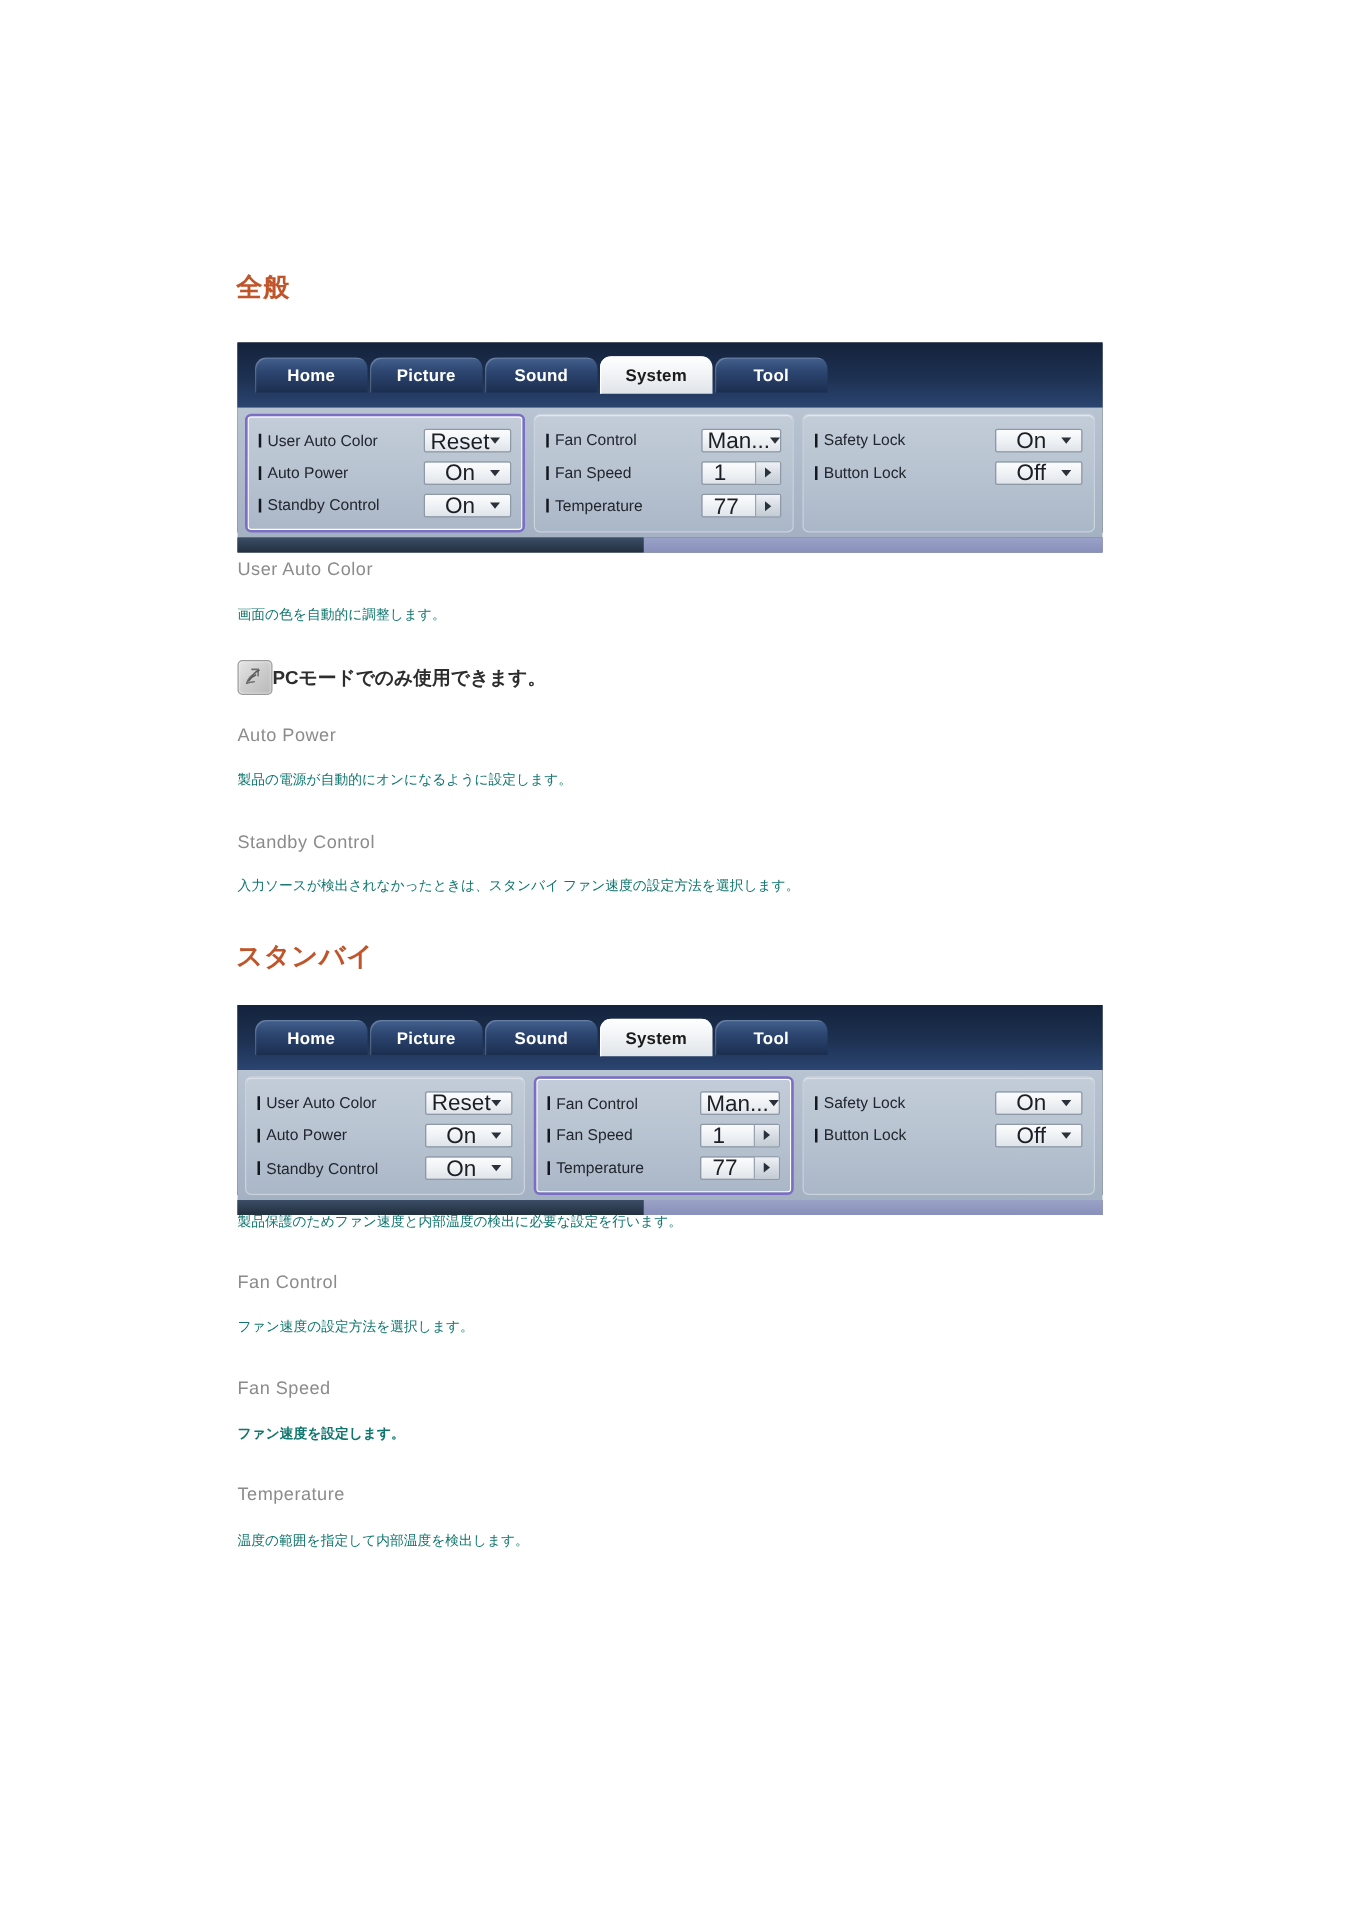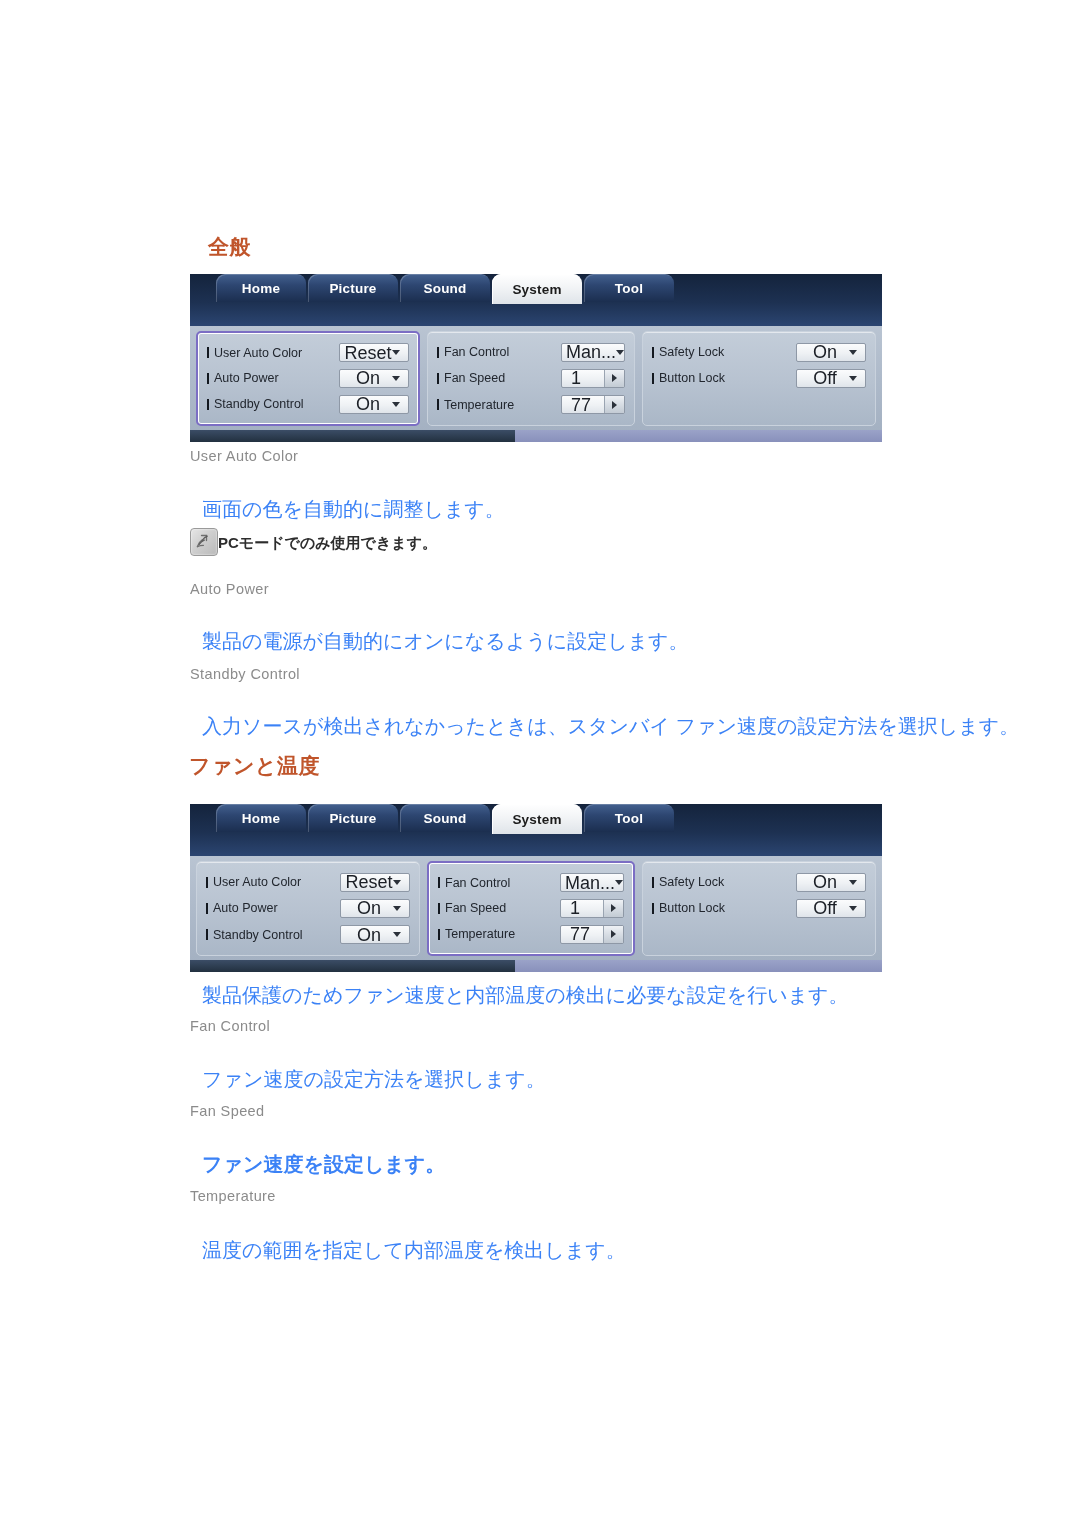--- a/index.html
+++ b/index.html
@@ -38,24 +38,24 @@
   }
   .sub-heading {
     color: #8b8b8b;
     font-size: 14.5px;
     font-weight: normal;
     letter-spacing: 0.4px;
     margin: 0;
     line-height: 1;
   }
   .body-text {
-    color: #3b82f6;
-    font-size: 20px;
+    color: #0f766e;
+    font-size: 11px;
     line-height: 1;
-    margin: 12px;
+    margin: 0;
     white-space: nowrap;
   }
 
   
   .note-row {
     display: flex;
     align-items: center;
   }
   .note-icon {
     width: 26px;
@@ -81,23 +81,23 @@
     width: 692px;
     height: 152px;
     background: #0e1a2e;
     box-sizing: border-box;
     font-family: "Liberation Sans", "DejaVu Sans", sans-serif;
   }
   .osd-tabbar {
     position: relative;
     height: 52px;
     background: linear-gradient(180deg, #14233c 0%, #1d3152 55%, #2b4571 100%);
-    padding-left: 26px;
-    display: flex;
-    align-items: flex-start;
+    padding-left: 14px;
+    display: flex;
+    align-items: center;
   }
   .osd-tab {
     position: relative;
     height: 28px;
     min-width: 90px;
     margin-right: 2px;
     border-radius: 9px 9px 0 0;
     background: linear-gradient(180deg, #44618f 0%, #2d4671 40%, #1b2e4f 100%);
     color: #ffffff;
     font-size: 13.5px;
@@ -227,21 +227,21 @@
     flex: 1;
     background: linear-gradient(180deg, #9aa2c8 0%, #8890bb 100%);
   }
 </style>
 </head>
 <body>
 
 <div class="page">
   <div class="content">
 
-    <div style="position:absolute; left:0px; top:236px;margin-left:19px;">
+    <div style="position:absolute; left:0px; top:220px;">
       <h2 class="section-heading">全般</h2>
     </div>
 
     <div class="osd" style="position:absolute; left:1px; top:274px;">
       <div class="osd-tabbar">
         <div class="osd-tab">Home</div>
         <div class="osd-tab">Picture</div>
         <div class="osd-tab">Sound</div>
         <div class="osd-tab active">System</div>
         <div class="osd-tab">Tool</div>
@@ -377,21 +377,21 @@
     </div>
 
     <div style="position:absolute; left:1px; top:667px;">
       <h3 class="sub-heading">Standby Control</h3>
     </div>
     <div style="position:absolute; left:1px; top:704px;">
       <p class="body-text">入力ソースが検出されなかったときは、スタンバイ ファン速度の設定方法を選択します。</p>
     </div>
 
     <div style="position:absolute; left:0px; top:755px;">
-      <h2 class="section-heading">ファンと温度</h2>
+      <h2 class="section-heading">スタンバイ</h2>
     </div>
 
     <div class="osd" style="position:absolute; left:1px; top:804px;">
       <div class="osd-tabbar">
         <div class="osd-tab">Home</div>
         <div class="osd-tab">Picture</div>
         <div class="osd-tab">Sound</div>
         <div class="osd-tab active">System</div>
         <div class="osd-tab">Tool</div>
       </div>

